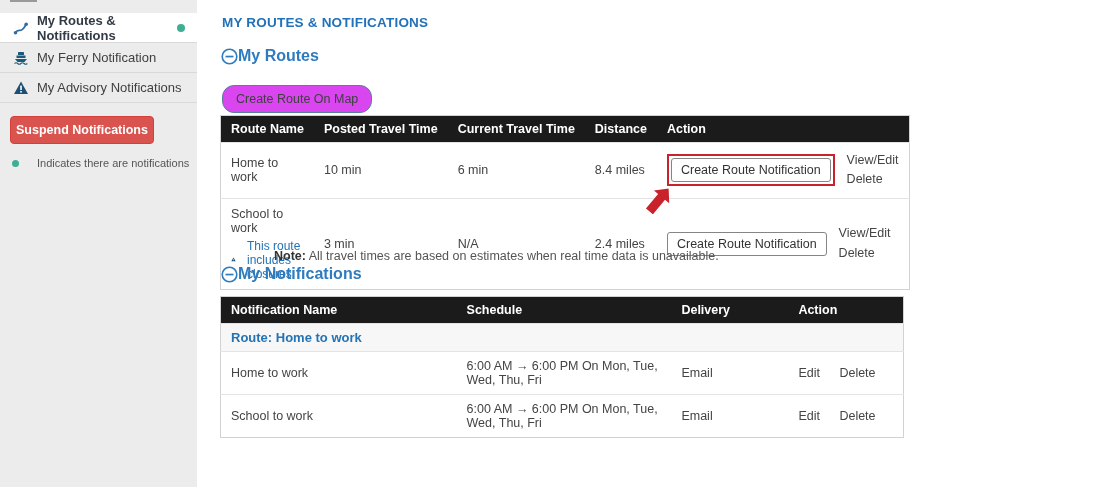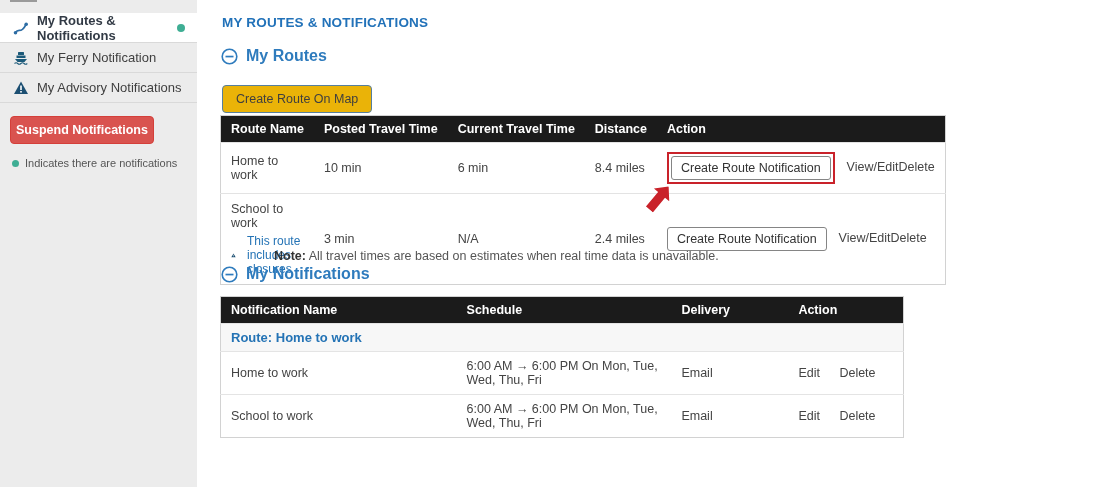--- a/index.html
+++ b/index.html
@@ -12,52 +12,52 @@
   .sidebar-stub { position:absolute; left:10px; top:0; width:27px; height:2px; background:#9a9a9a; }
   .side-nav { padding-top:13px; }
   .side-item { display:flex; align-items:center; gap:8px; padding:0 12px; height:30px;
                font-size:13px; color:#3f3f3f; border-bottom:1px solid #d9d9d9; cursor:pointer; }
   .side-item.active { background:#fff; font-weight:700; color:#323a45; border-bottom:1px solid #d9d9d9; }
   .side-icon { width:17px; height:17px; flex:0 0 17px; display:inline-flex; align-items:center; justify-content:center; }
   .notif-dot { width:8px; height:8px; border-radius:50%; background:#3fae94; margin-left:6px; flex:0 0 8px; }
   .suspend { display:block; margin:13px 0 0 10px; padding:6px 5px; background:#d9534f;
              border:1px solid #d43f3a; border-radius:4px; color:#fff; font-weight:600;
              font-size:12.5px; font-family:inherit; cursor:pointer; }
-  .legend { margin:13px 0 0 12px; font-size:11px; color:#555; display:flex; align-items:center; gap:6px; }
+  .legend { margin:13px 0 0 12px; font-size:11px; color:#555; display:flex; align-items:center; gap:18px; }
   .legend-dot { width:7px; height:7px; border-radius:50%; background:#3fae94; flex:0 0 7px; }
 
   
   .main { position:absolute; left:220px; top:0; width:868px; height:499px; }
   .page-title { position:absolute; top:15px; left:2px; margin:0; font-size:13.5px; letter-spacing:.2px;
                 font-weight:700; color:#2272b9; }
-  .sec-h { position:absolute; left:1px; display:flex; align-items:center; gap:8px;
+  .sec-h { position:absolute; left:1px; display:flex; align-items:center; 
            color:#2e7bbd; font-weight:700; font-size:16px; cursor:pointer; }
   .sec-h.routes-h { top:47px; }
   .sec-h.notif-h  { top:265px; }
   .minus-ic { width:17px; height:17px; display:inline-flex; }
-  .outline-btn { position:absolute; top:85px; left:2px; padding:6px 13px; background:#eab308;
-                 border:1px solid #567f9e; border-radius:4px; color:#3f3f3f; font-size:12.5px;
+  .outline-btn { position:absolute; top:85px; left:2px; padding:6px 13px; background:#d946ef;
+                 border:1px solid #567f9e; border-radius:12px; color:#3f3f3f; font-size:12.5px;
                  font-family:inherit; cursor:pointer; }
 
   table.tbl { position:absolute; left:0; width:684px; border-collapse:collapse; background:#fff;
               font-size:12.5px; color:#444; border:1px solid #d2d2d2; }
   .tbl th { background:#1b1b1b; color:#fff; text-align:left; font-weight:700;
             font-size:12.5px; padding:6px 10px; white-space:nowrap; }
   table.routes { top:115px; }
   .routes td { padding:8px 10px; border-top:1px solid #e3e3e3; vertical-align:middle; height:51px; }
   .routes td.name-cell { vertical-align:middle; }
   .closure-link { display:flex; align-items:center; gap:11px; color:#2473b5; font-size:12px;
                   margin-top:4px; text-decoration:none; cursor:pointer; }
   .action-flex { display:flex; align-items:center; gap:12px; }
   .gray-btn { padding:4px 9px; background:#fff; border:1px solid #858585; border-radius:3px;
               color:#333; font-size:12.5px; font-family:inherit; cursor:pointer; white-space:nowrap; }
   .hl-wrap { position:relative; display:inline-block; border:2px solid #c9222a; padding:2px; }
   .annot-arrow { position:absolute; left:-20px; bottom:-31px; width:20px; height:30px;
                  transform:rotate(40deg); }
-  .stack-links { display:flex; line-height:1.55; }
+  .stack-links { display:flex; flex-direction:column; line-height:1.55; }
   .stack-links a, .inline-links a { color:#444; text-decoration:none; cursor:pointer; }
 
   .note { position:absolute; top:249px; left:10px; font-size:12.5px; color:#555;margin-left:44px; }
   .note b { color:#333; }
 
   table.notif { top:296px; }
   .notif td { padding:7px 10px; border-top:1px solid #e4e4e4; }
   .notif tr.group td { background:#f7f7f7; padding:6px 10px; }
   .notif tr.group a { color:#2473b5; font-weight:700; font-size:13px; text-decoration:none; cursor:pointer; }
   .inline-links a { margin-right:16px; }

